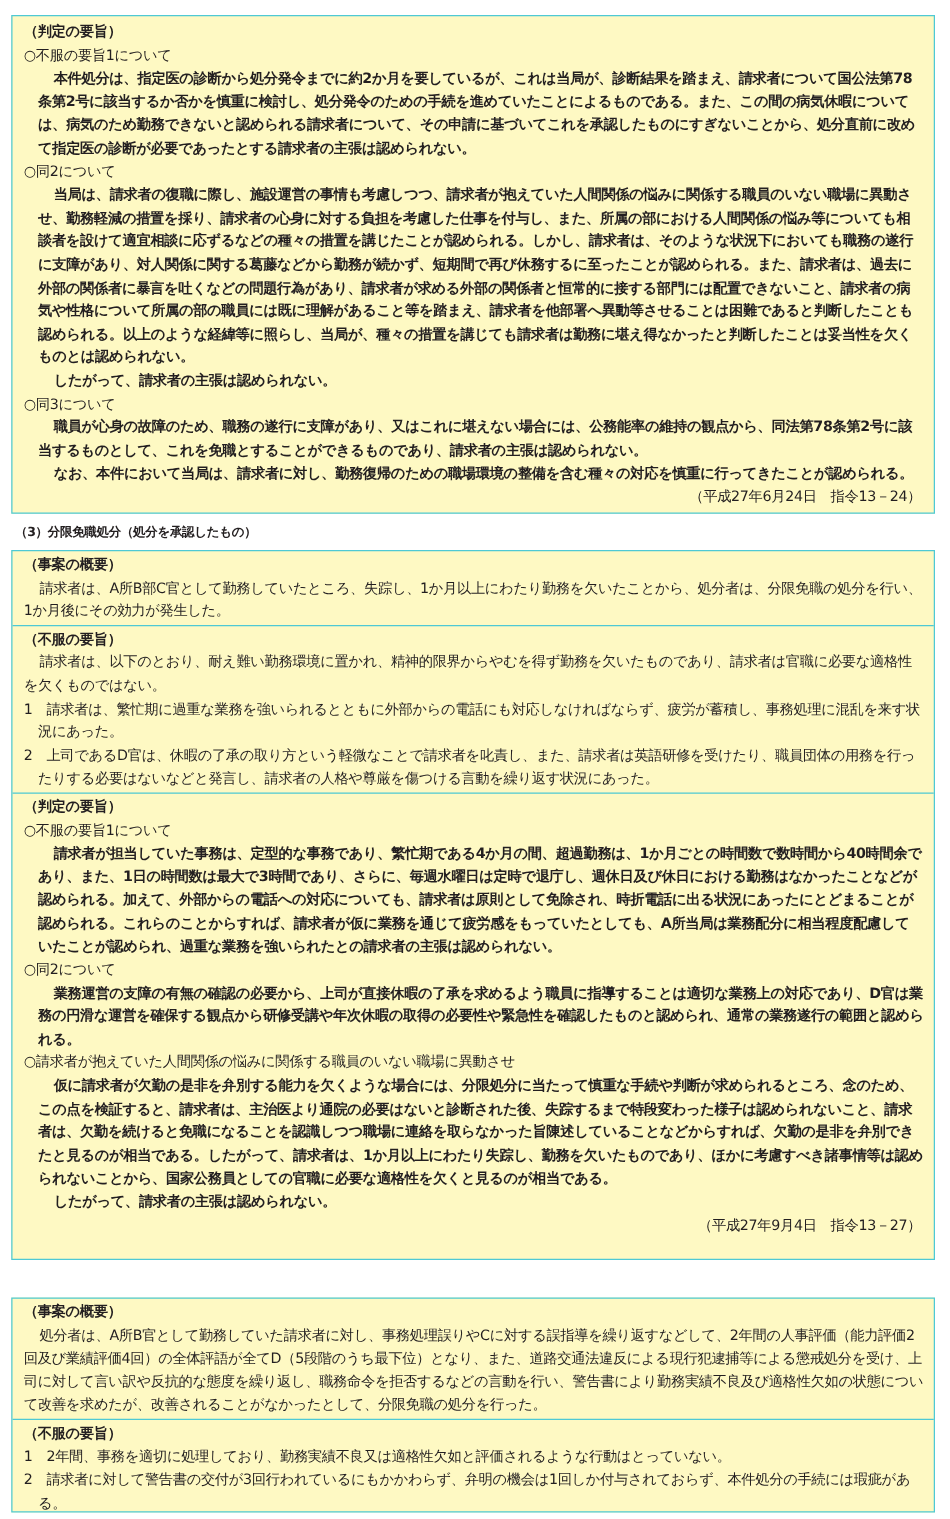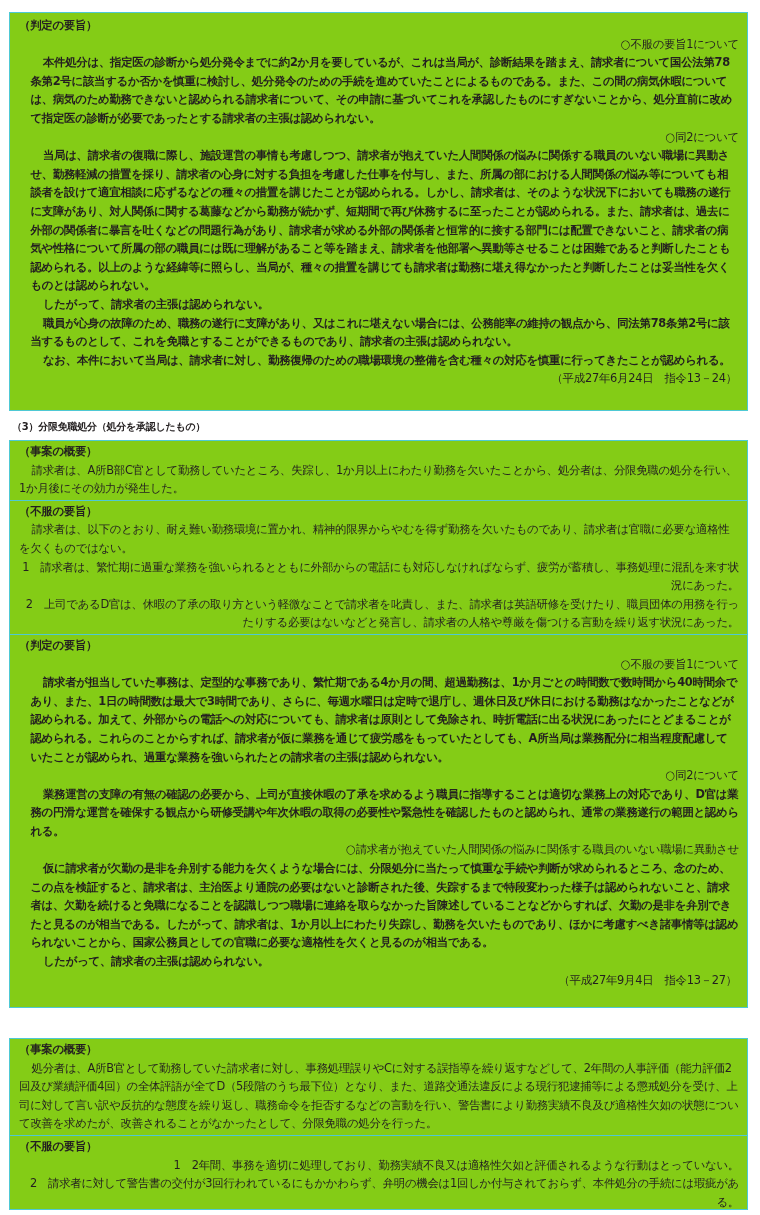--- a/index.html
+++ b/index.html
@@ -4,27 +4,27 @@
 <style>
   html, body { margin: 0; padding: 0; background: #ffffff; }
   body {
     width: 760px; height: 1215px; overflow: hidden; position: relative;
     font-family: "DejaVu Sans", "Liberation Sans", sans-serif;
     color: #231f20; font-size: 11.4px; line-height: 18.6px;
     letter-spacing: -0.25px;
   }
   .box {
     position: absolute; left: 9px; width: 739px;
-    border: 1.5px solid #4ec9d4; box-sizing: border-box; background: #84cc16;
+    border: 1.5px solid #4ec9d4; box-sizing: border-box; background: #fef9c3;
   }
   .cell { padding: 0 8px 0 9px; }
   .cell + .cell { border-top: 1.5px solid #4ec9d4; }
   .hd { font-weight: bold; display: block; }
   .p { display: block; text-indent: 1.1em; }
-  .item { display: block; padding-left: 1em; text-indent: -1em; text-align: right; }
+  .item { display: block; padding-left: 1em; text-indent: -1em; }
   .sub { display: block; padding-left: 1em; }
   .sub .p { text-indent: 1.1em; font-weight: bold; }
   .right { display: block; text-align: right; padding-right: 2px; }
   .section-title {
     position: absolute; left: 12px; font-weight: bold; font-size: 10px;
   }
 </style>
 </head>
 <body>
 
@@ -33,20 +33,21 @@
     <span class="hd">（判定の要旨）</span>
     <span class="item">○不服の要旨1について</span>
     <div class="sub">
       <span class="p">本件処分は、指定医の診断から処分発令までに約2か月を要しているが、これは当局が、診断結果を踏まえ、請求者について国公法第78条第2号に該当するか否かを慎重に検討し、処分発令のための手続を進めていたことによるものである。また、この間の病気休暇については、病気のため勤務できないと認められる請求者について、その申請に基づいてこれを承認したものにすぎないことから、処分直前に改めて指定医の診断が必要であったとする請求者の主張は認められない。</span>
     </div>
     <span class="item">○同2について</span>
     <div class="sub">
       <span class="p">当局は、請求者の復職に際し、施設運営の事情も考慮しつつ、請求者が抱えていた人間関係の悩みに関係する職員のいない職場に異動させ、勤務軽減の措置を採り、請求者の心身に対する負担を考慮した仕事を付与し、また、所属の部における人間関係の悩み等についても相談者を設けて適宜相談に応ずるなどの種々の措置を講じたことが認められる。しかし、請求者は、そのような状況下においても職務の遂行に支障があり、対人関係に関する葛藤などから勤務が続かず、短期間で再び休務するに至ったことが認められる。また、請求者は、過去に外部の関係者に暴言を吐くなどの問題行為があり、請求者が求める外部の関係者と恒常的に接する部門には配置できないこと、請求者の病気や性格について所属の部の職員には既に理解があること等を踏まえ、請求者を他部署へ異動等させることは困難であると判断したことも認められる。以上のような経緯等に照らし、当局が、種々の措置を講じても請求者は勤務に堪え得なかったと判断したことは妥当性を欠くものとは認められない。</span>
       <span class="p">したがって、請求者の主張は認められない。</span>
     </div>
+    <span class="item">○同3について</span>
     <div class="sub">
       <span class="p">職員が心身の故障のため、職務の遂行に支障があり、又はこれに堪えない場合には、公務能率の維持の観点から、同法第78条第2号に該当するものとして、これを免職とすることができるものであり、請求者の主張は認められない。</span>
       <span class="p">なお、本件において当局は、請求者に対し、勤務復帰のための職場環境の整備を含む種々の対応を慎重に行ってきたことが認められる。</span>
     </div>
     <span class="right">（平成27年6月24日　指令13－24）</span>
   </div>
 </div>
 
 <div class="section-title" style="top:418px;">（3）分限免職処分（処分を承認したもの）</div>
 

